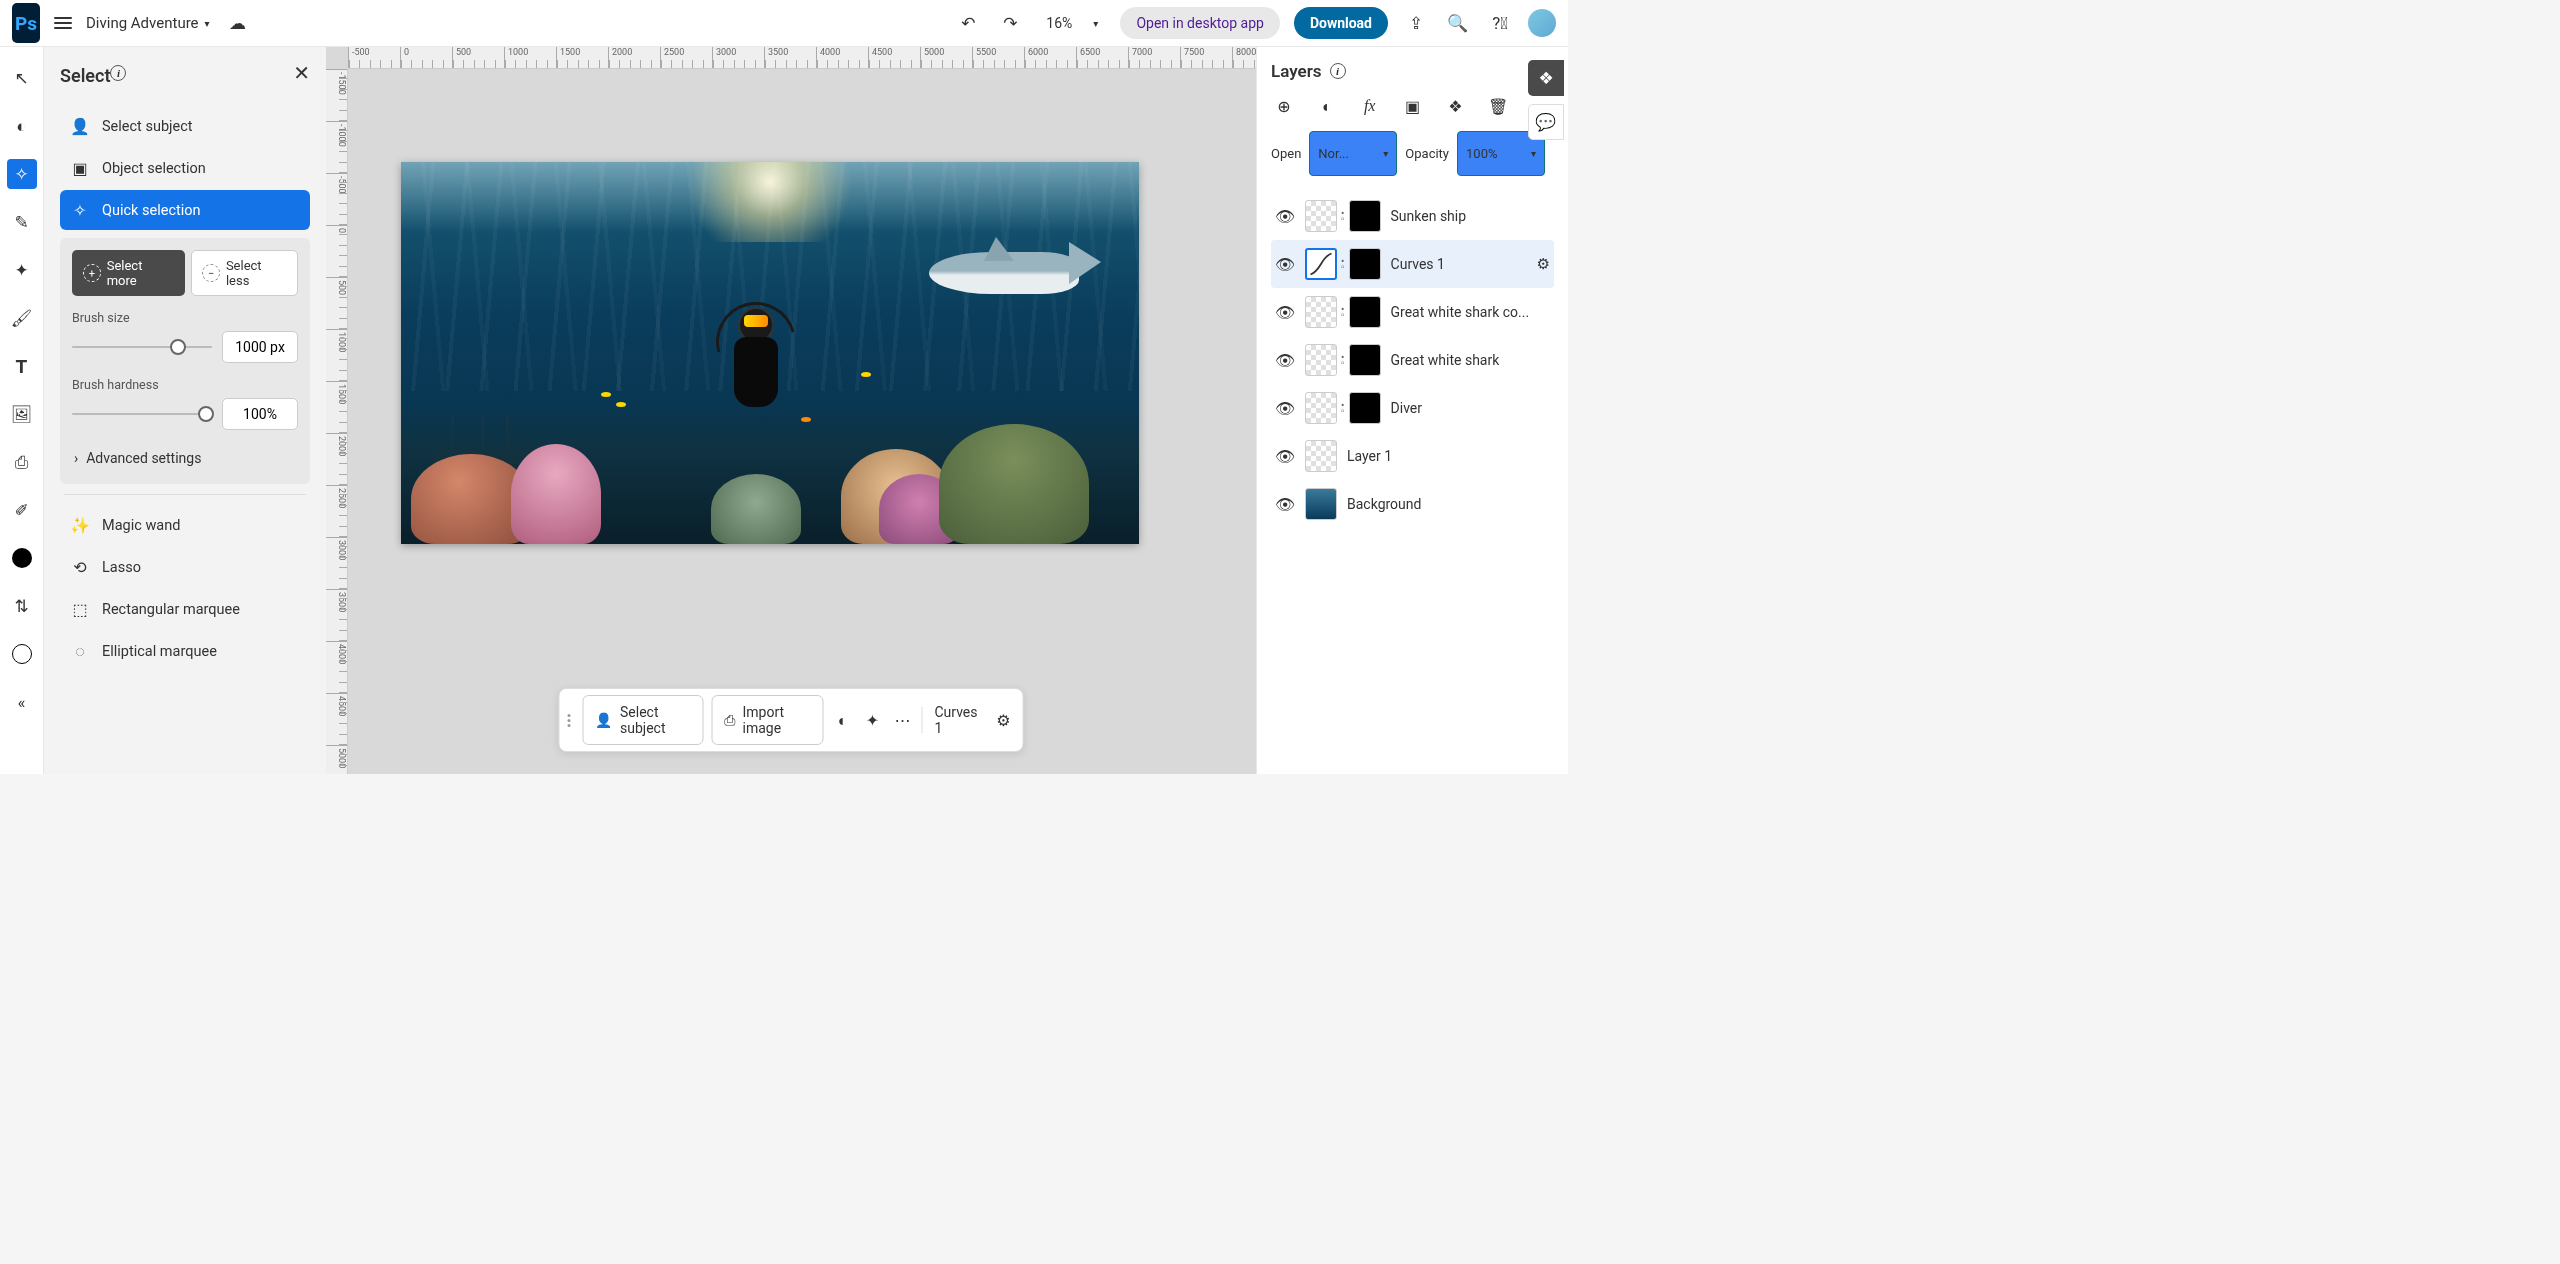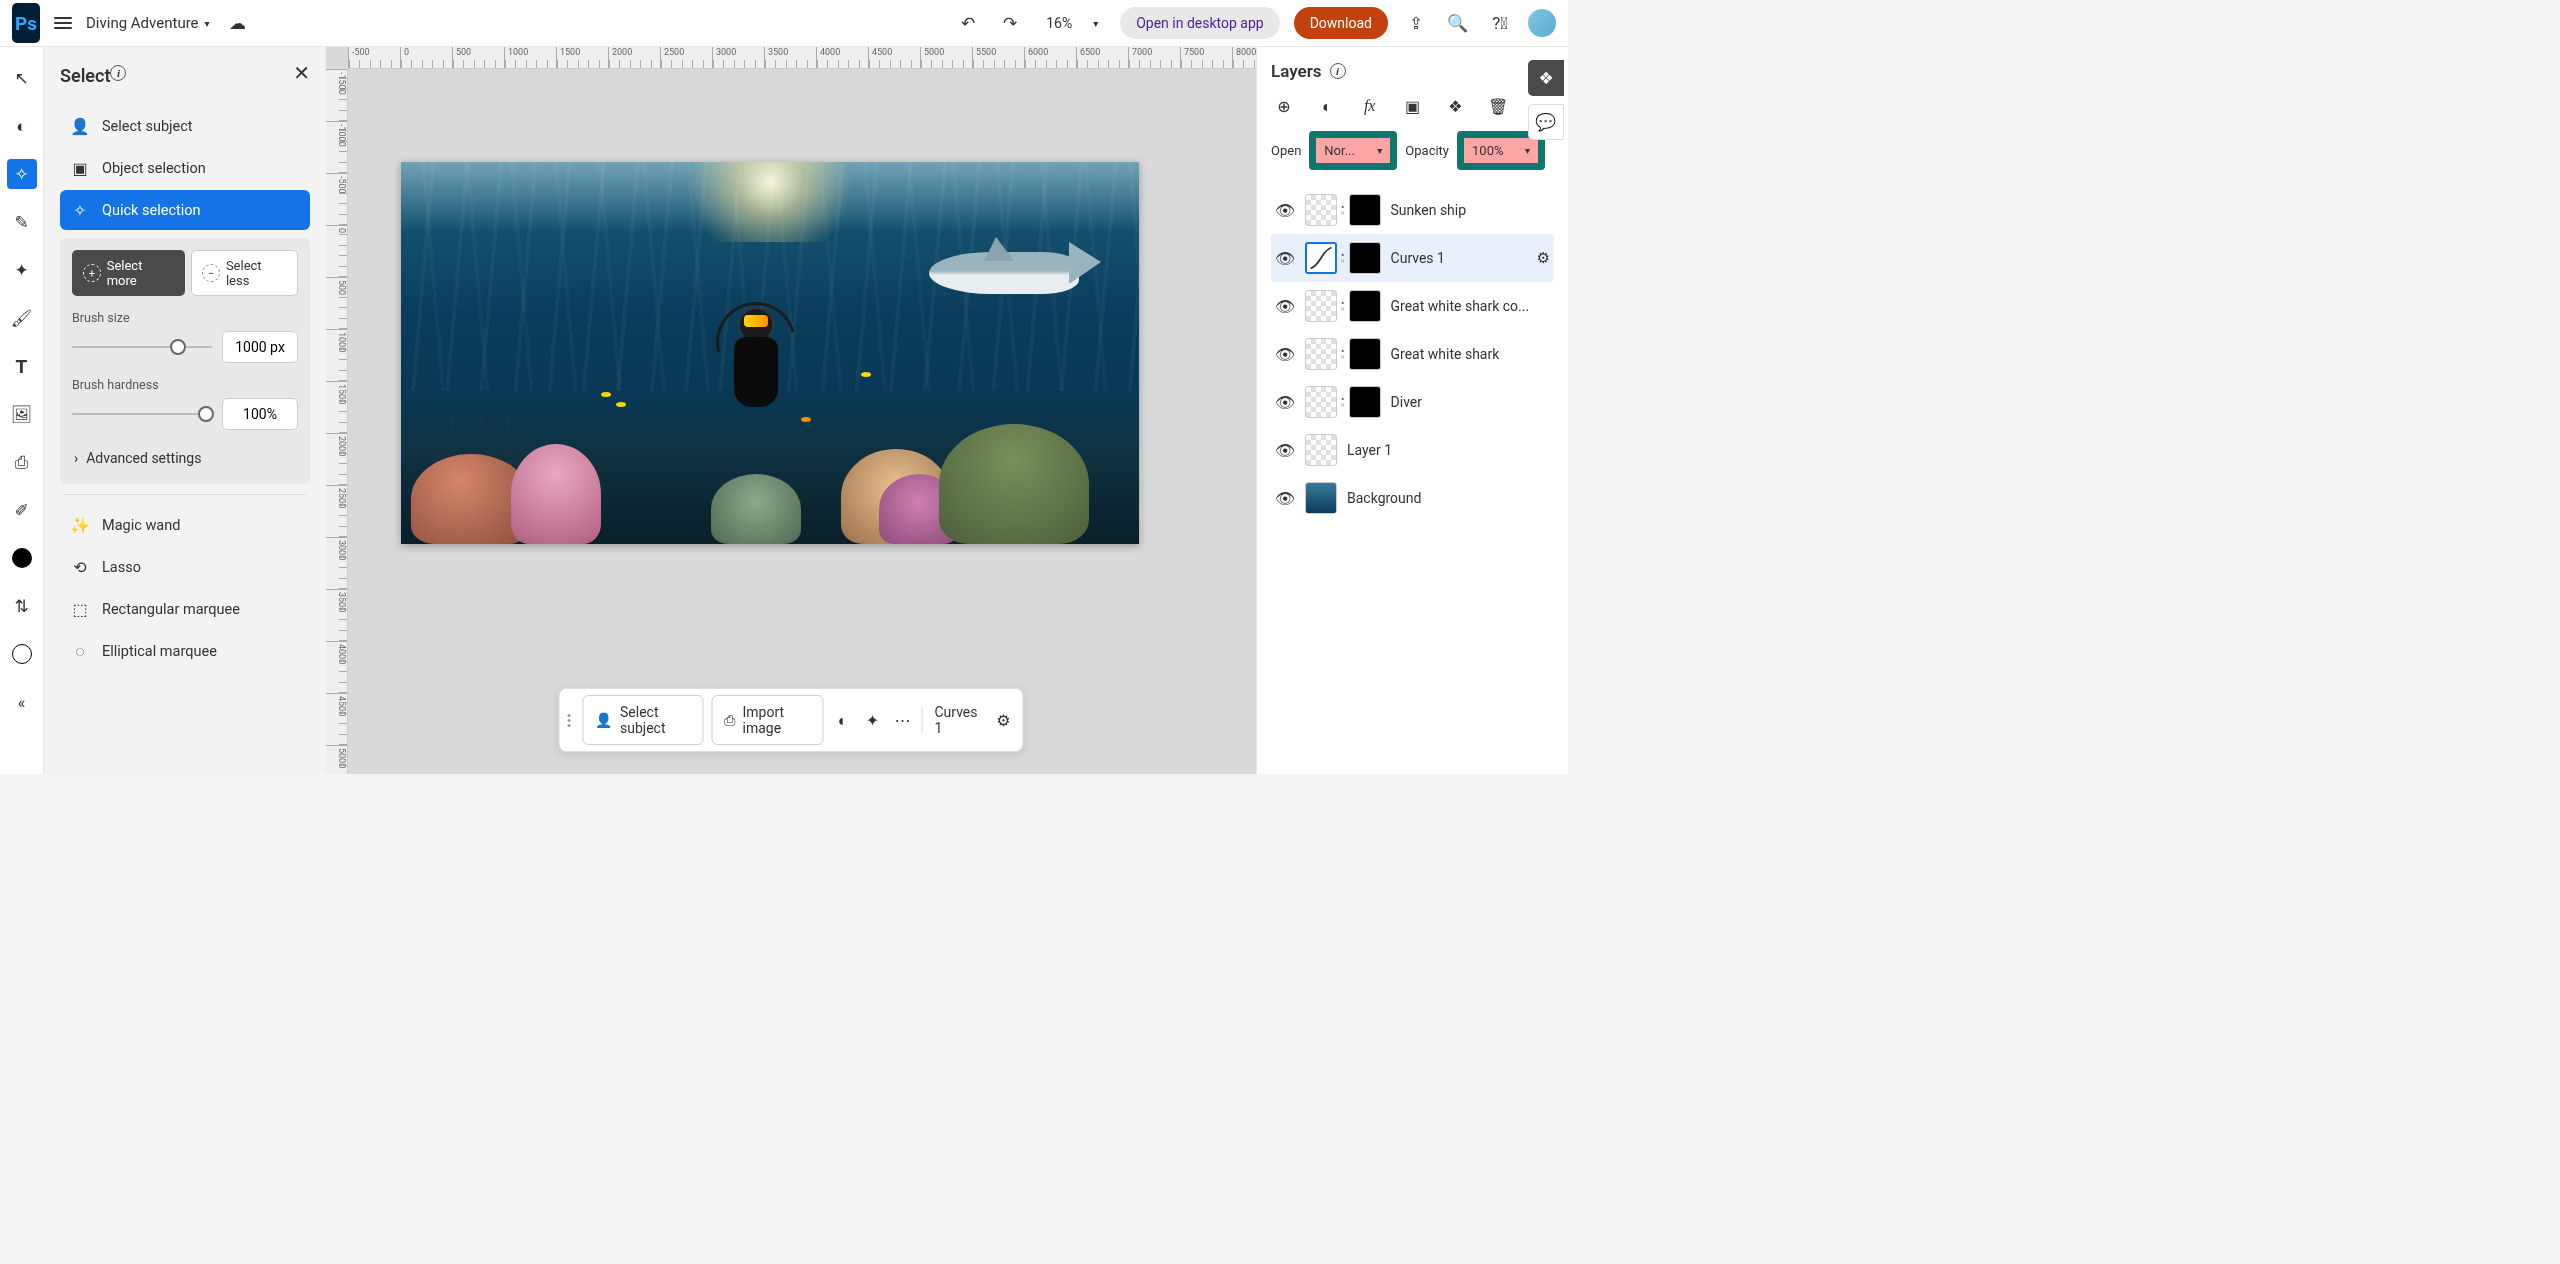--- a/index.html
+++ b/index.html
@@ -8,21 +8,21 @@
 .ps-logo{width:28px;height:40px;background:#001e36;border-radius:5px;display:flex;align-items:center;justify-content:center;color:#31a8ff;font-weight:700;font-size:19px}
 .hamburger{display:flex;flex-direction:column;gap:3px;cursor:pointer}
 .hamburger span{width:18px;height:2px;background:#333;border-radius:1px}
 .doc-title{font-size:15px;display:flex;align-items:center;gap:6px}
 .chev{font-size:10px}
 .topbar-spacer{flex:1}
 .topbar .ibtn{width:28px;height:28px;display:flex;align-items:center;justify-content:center;cursor:pointer;border-radius:4px;font-size:17px}
 .zoom{display:flex;align-items:center;gap:21px;font-size:14px;margin:0 8px}
 .pill{padding:8px 16px;border-radius:20px;font-size:14px;cursor:pointer;border:none}
 .pill.gray{background:#e8e8e8;color:#4c1d95}
-.pill.blue{background:#c2410c;color:#fff;font-weight:400}
+.pill.blue{background:#0369a1;color:#fff;font-weight:700}
 .avatar{width:28px;height:28px;border-radius:50%;background:linear-gradient(135deg,#7ec8e3,#5fa8d3)}
 .main{display:flex;height:calc(100% - 47px)}
 .toolbar{width:44px;background:#fff;border-right:1px solid #e8e8e8;display:flex;flex-direction:column;align-items:center;padding-top:16px;gap:18px}
 .toolbar .tool{width:30px;height:30px;display:flex;align-items:center;justify-content:center;cursor:pointer;border-radius:4px;font-size:17px}
 .toolbar .tool.active{background:#1473e6;color:#fff}
 .circ-fill{width:20px;height:20px;border-radius:50%;background:#000}
 .circ-stroke{width:20px;height:20px;border-radius:50%;border:1.5px solid #000;background:#fff}
 .left-panel{width:282px;background:#f3f3f3;padding:18px 16px;position:relative;overflow-y:auto}
 .panel-title{font-size:18px;font-weight:600;display:flex;gap:0}
 .info-i{width:16px;height:16px;border:1.5px solid #555;border-radius:50%;display:inline-flex;align-items:center;justify-content:center;font-size:11px;font-style:italic;font-family:serif}
@@ -81,21 +81,21 @@
 .grip{width:6px;display:flex;flex-direction:column;gap:2px;margin-right:2px}
 .grip span{width:3px;height:3px;background:#999;border-radius:50%}
 .fbtn{display:flex;align-items:center;gap:7px;padding:8px 12px;border:1px solid #ccc;border-radius:6px;background:#fff;font-size:14px;cursor:pointer}
 .ficn{width:26px;height:26px;display:flex;align-items:center;justify-content:center;font-size:16px;cursor:pointer}
 .vsep{width:1px;height:26px;background:#ddd}
 .right-panel{width:312px;background:#fff;border-left:1px solid #e8e8e8;padding:14px 14px;overflow-y:auto}
 .rp-title{font-size:17px;font-weight:600;display:flex;align-items:center;gap:8px;margin-bottom:14px}
 .rp-icons{display:flex;align-items:center;justify-content:space-between;margin-bottom:14px;padding:0 2px}
 .rp-icons .ic{width:22px;height:22px;display:flex;align-items:center;justify-content:center;cursor:pointer;font-size:16px}
 .blend-row{display:flex;align-items:center;gap:8px;margin-bottom:16px;font-size:13px}
-.dd{border:7px solid #0f766e;border-radius:4px;padding:5px 8px;display:flex;align-items:center;justify-content:space-between;background:#fca5a5;cursor:pointer}
+.dd{border:1px solid #0f766e;border-radius:4px;padding:14px 8px;display:flex;align-items:center;justify-content:space-between;background:#3b82f6;cursor:pointer}
 .layers{display:flex;flex-direction:column}
 .layer{display:flex;align-items:center;gap:10px;padding:8px 4px;border-radius:4px;cursor:pointer}
 .layer.sel{background:#e8f0fc}
 .eye{width:20px;font-size:16px;text-align:center}
 .thumbs{display:flex;align-items:center;gap:4px}
 .th{width:32px;height:32px;border:1px solid #ccc;border-radius:3px;background:repeating-conic-gradient(#e0e0e0 0 25%,#fff 0 50%) 0 0/10px 10px}
 .th.mask{background:#000}
 .th.curves{background:#fff;border:2px solid #1473e6}
 .th.bg{background:linear-gradient(180deg,#3a7a9a,#0a3a5a)}
 .chain2{font-size:10px;color:#666;display:flex;flex-direction:column;line-height:0.5}

